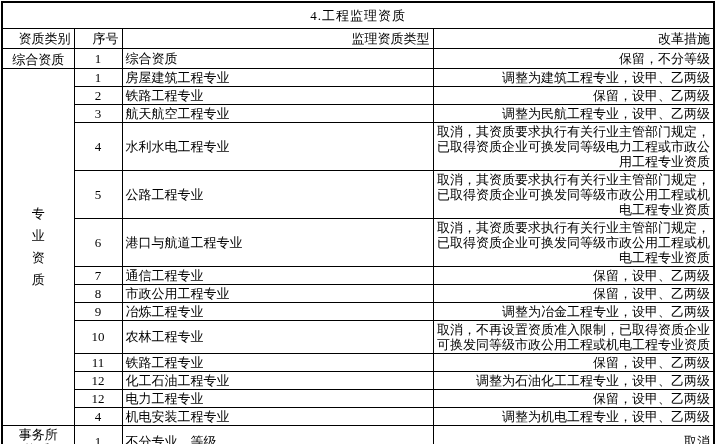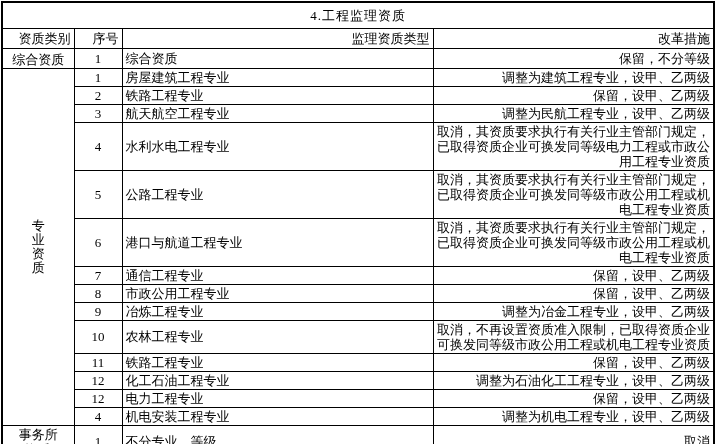--- a/index.html
+++ b/index.html
@@ -48,21 +48,21 @@
     text-align: center;
     padding: 1px 2px;
   }
   td.cat .cat-inner {
     display: inline-block;
     vertical-align: middle;
   }
   td.cat.vertical .cat-inner {
     width: 1em;
     word-break: break-all;
-    line-height: 14px;
+    line-height: 22px;
   }
   td.cat.narrow .cat-inner {
     max-width: 3.2em;
     word-break: break-all;
   }
   td.num { text-align: center; }
   td.type { text-align: left; }
   td.measure { text-align: right; }
 </style>
 </head>

